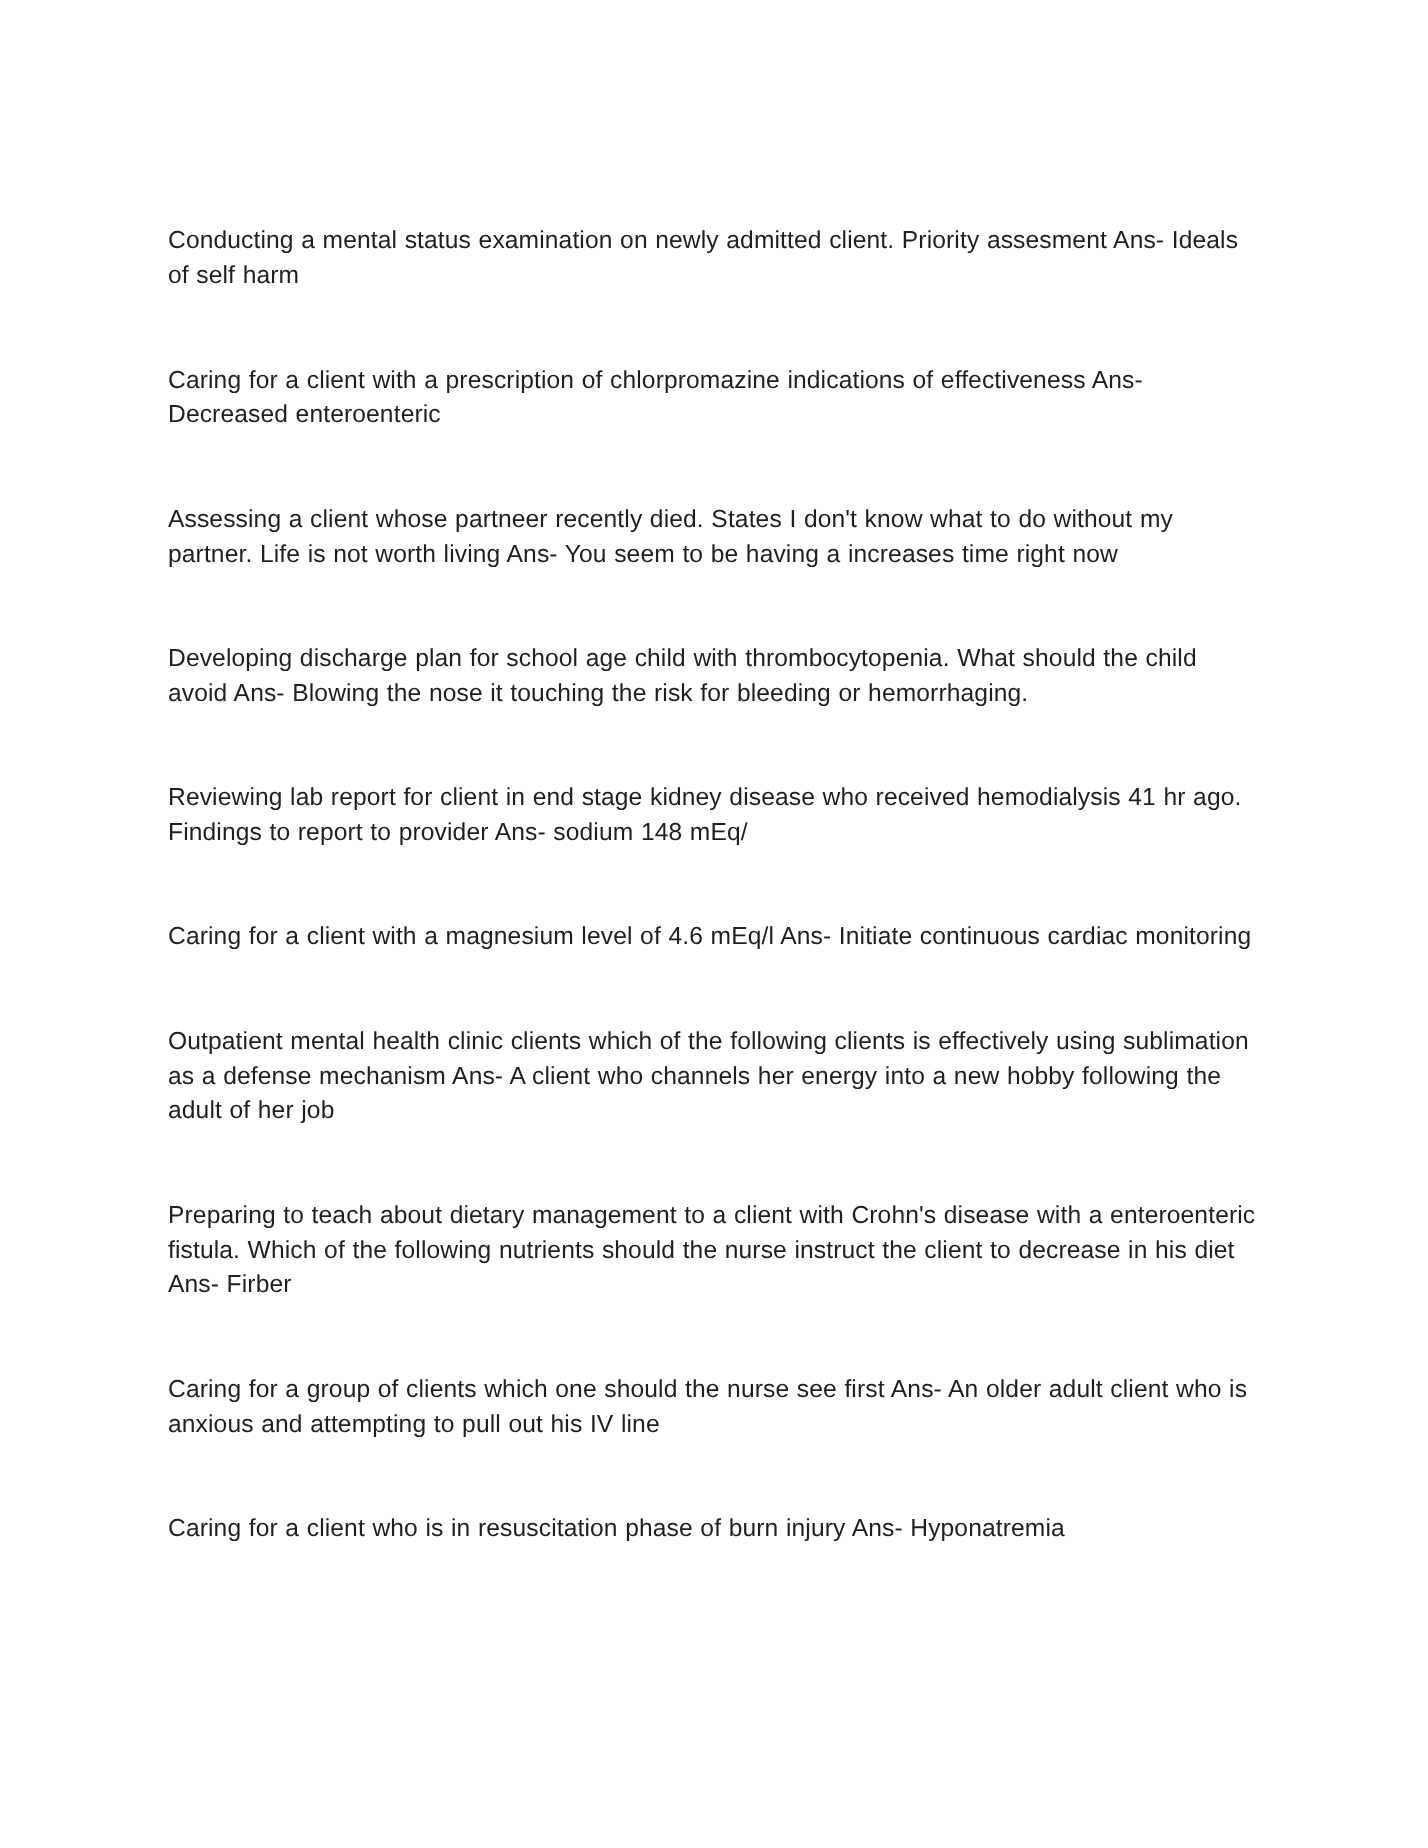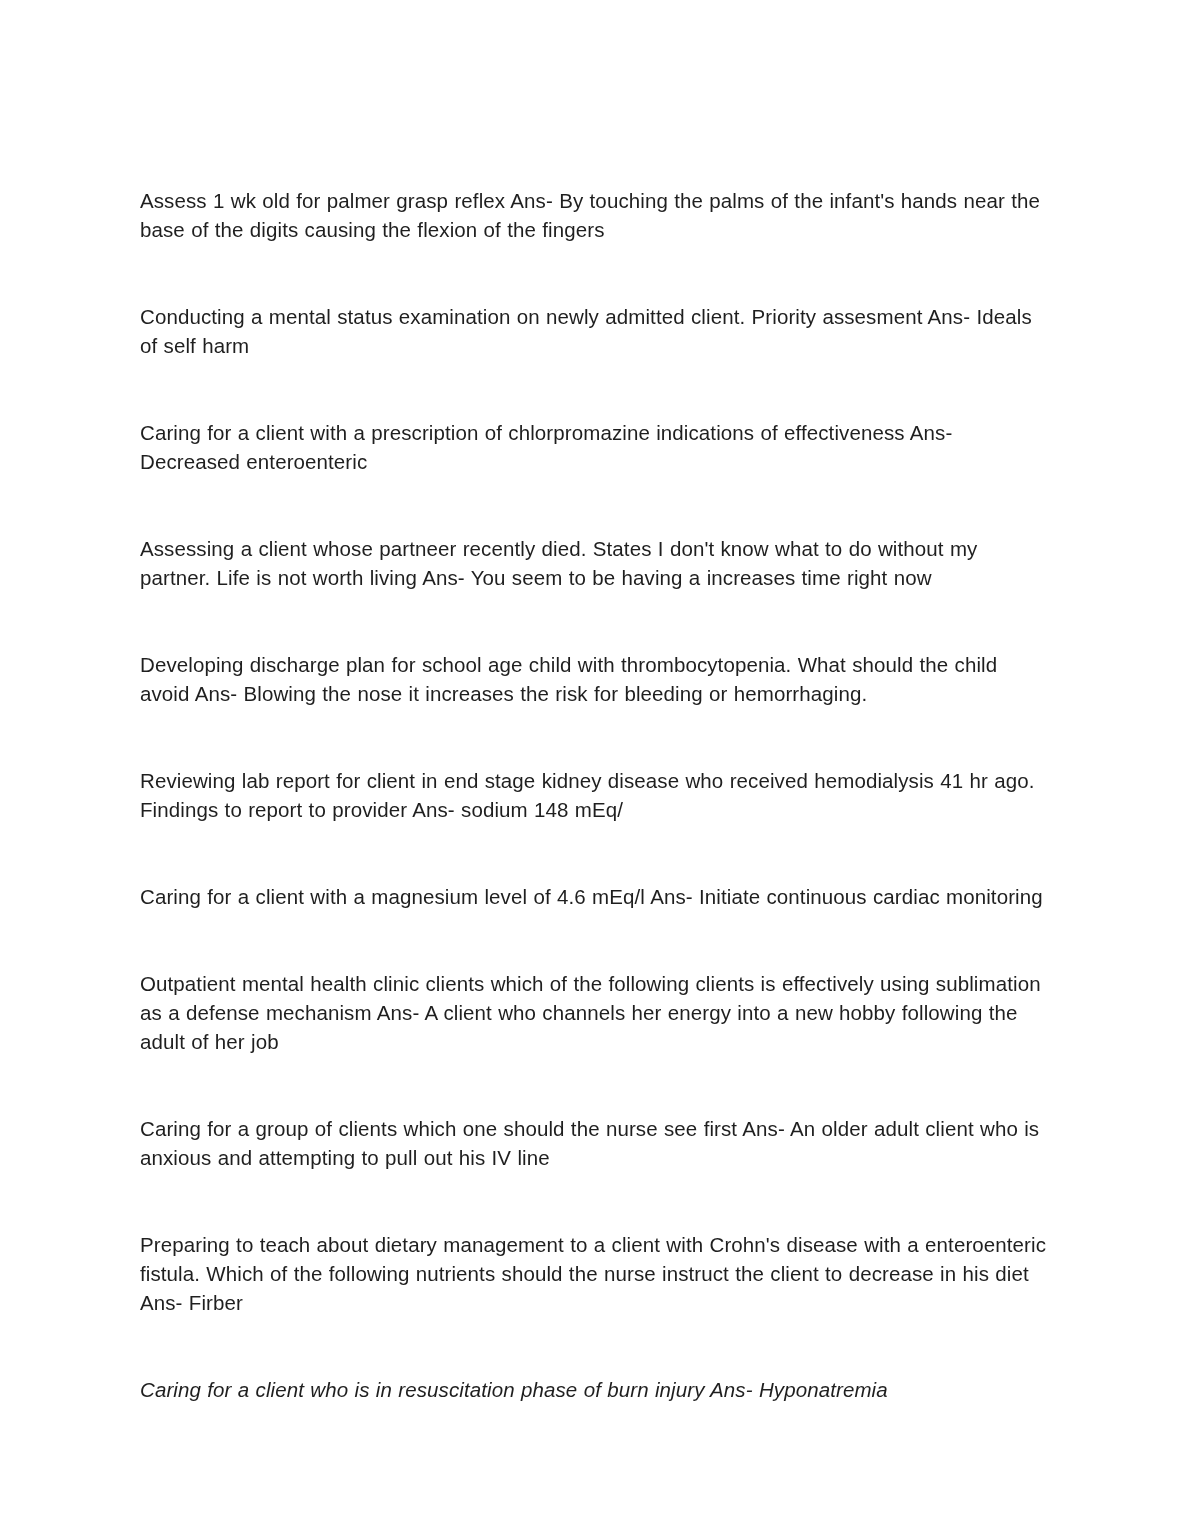--- a/index.html
+++ b/index.html
@@ -21,33 +21,31 @@
     margin: 0 0 58px 0;
     font-size: 20.5px;
     line-height: 29px;
     color: #1f1f1f;
     font-weight: 400;
     letter-spacing: 0.1px;
     word-spacing: 0.5px;
   }
   .doc-body p:last-child {
     margin-bottom: 0;
-    font-style: italic;
   }
 </style>
 </head>
 <body>
 
 <div class="page">
   <div class="doc-body">
-    <p>Assess 1 wk old for palmer grasp reflex Ans- By touching the palms of the infant's hands near the base of the digits causing the flexion of the fingers</p>
     <p>Conducting a mental status examination on newly admitted client. Priority assesment Ans- Ideals of self harm</p>
     <p>Caring for a client with a prescription of chlorpromazine indications of effectiveness Ans- Decreased enteroenteric</p>
     <p>Assessing a client whose partneer recently died. States I don't know what to do without my partner. Life is not worth living Ans- You seem to be having a increases time right now</p>
-    <p>Developing discharge plan for school age child with thrombocytopenia. What should the child avoid Ans- Blowing the nose it increases the risk for bleeding or hemorrhaging.</p>
+    <p>Developing discharge plan for school age child with thrombocytopenia. What should the child avoid Ans- Blowing the nose it touching the risk for bleeding or hemorrhaging.</p>
     <p>Reviewing lab report for client in end stage kidney disease who received hemodialysis 41 hr ago. Findings to report to provider Ans- sodium 148 mEq/</p>
     <p>Caring for a client with a magnesium level of 4.6 mEq/l Ans- Initiate continuous cardiac monitoring</p>
     <p>Outpatient mental health clinic clients which of the following clients is effectively using sublimation as a defense mechanism Ans- A client who channels her energy into a new hobby following the adult of her job</p>
+    <p>Preparing to teach about dietary management to a client with Crohn's disease with a enteroenteric fistula. Which of the following nutrients should the nurse instruct the client to decrease in his diet Ans- Firber</p>
     <p>Caring for a group of clients which one should the nurse see first Ans- An older adult client who is anxious and attempting to pull out his IV line</p>
-    <p>Preparing to teach about dietary management to a client with Crohn's disease with a enteroenteric fistula. Which of the following nutrients should the nurse instruct the client to decrease in his diet Ans- Firber</p>
     <p>Caring for a client who is in resuscitation phase of burn injury Ans- Hyponatremia</p>
   </div>
 </div>
 
 </body></html>

